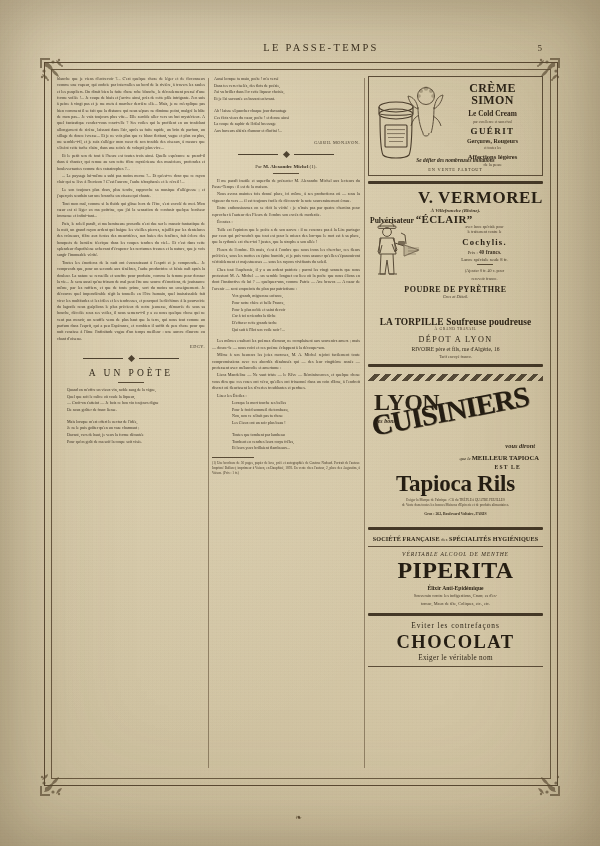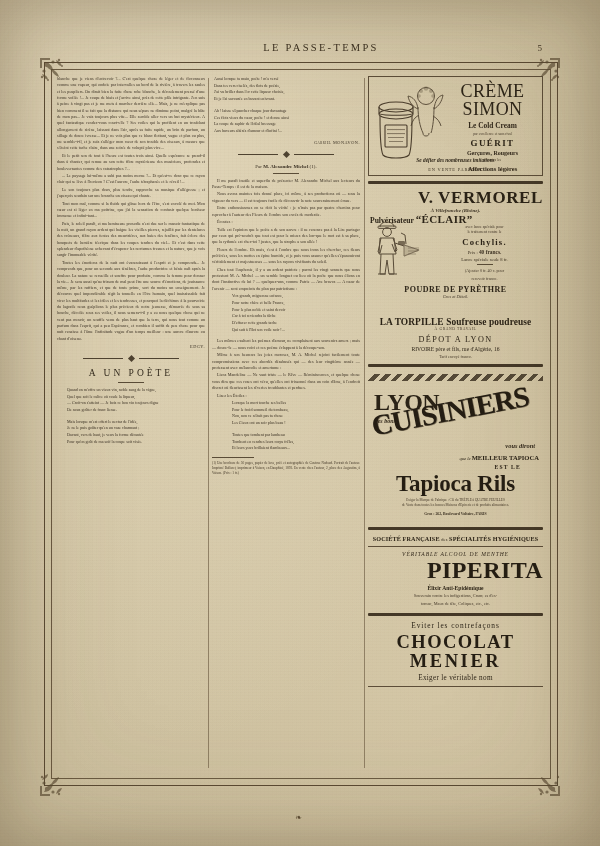--- a/index.html
+++ b/index.html
@@ -96,21 +96,21 @@
 
   
   .ad{position:relative;margin-bottom:5px;}
   .hr-thick{height:3px;background:#443827;margin:5px 0;border-radius:1px;}
   .hr-thin{height:1px;background:#5c4d38;margin:4px 0;}
 
   .cs-wrap{position:relative;height:98px;border:1px solid #5c4d38;overflow:hidden;}
   .cs-jar{position:absolute;left:5px;top:16px;width:44px;height:70px;}
   .cs-cherub{position:absolute;left:36px;top:8px;width:40px;height:52px;opacity:.85;}
   .cs-txt{position:absolute;left:78px;right:4px;top:5px;text-align:center;}
-  .cs-title{font-size:18px;font-weight:normal;letter-spacing:.4px;color:#2c2418;
+  .cs-title{font-size:12px;font-weight:bold;letter-spacing:.4px;color:#2c2418;
     font-family:"Liberation Serif",serif;line-height:1;}
   .cs-sub{font-size:7.4px;font-weight:bold;color:#33291c;margin-top:3px;}
   .cs-tiny{font-size:3.6px;color:#4a3d2c;margin-top:2px;filter:blur(.15px);}
   .cs-guerit{font-size:9px;font-weight:bold;letter-spacing:1.4px;color:#2c2418;margin-top:2px;}
   .cs-g2{font-size:6px;font-weight:bold;color:#33291c;margin-top:2px;}
   .cs-defier{position:absolute;left:4px;right:4px;bottom:12px;text-align:center;
     font-size:5.3px;font-style:italic;font-weight:bold;color:#2f2619;}
   .cs-vente{position:absolute;left:4px;right:4px;bottom:3px;text-align:center;
     font-size:4.4px;letter-spacing:.8px;color:#3a3022;}
 
@@ -161,21 +161,21 @@
     font-size:23px;font-weight:bold;color:#241d13;letter-spacing:-.2px;line-height:1;
     font-family:"Liberation Serif",serif;}
   .tap-f1{position:absolute;left:2px;right:2px;top:126px;text-align:center;
     font-size:3.4px;color:#463a2a;line-height:1.45;filter:blur(.15px);}
   .tap-f2{position:absolute;left:2px;right:2px;top:140px;text-align:center;
     font-size:3.8px;font-weight:bold;color:#3d3223;filter:blur(.12px);}
 
   .soc{text-align:center;font-size:6.2px;font-weight:bold;letter-spacing:.1px;color:#2c2418;}
   .soc i{font-size:4.4px;font-weight:normal;font-style:normal;}
   .pip-sub{text-align:center;font-size:5.6px;font-style:italic;letter-spacing:.9px;color:#33291c;margin-top:4px;}
-  .pip-name{text-align:right;font-size:24px;font-weight:bold;letter-spacing:.4px;
+  .pip-name{text-align:center;font-size:24px;font-weight:bold;letter-spacing:.4px;
     color:#241d13;line-height:1.05;margin-top:1px;}
   .pip-el{text-align:center;font-size:5.6px;font-weight:bold;color:#2f2619;margin-top:2px;}
   .pip-tx{text-align:center;font-size:4.3px;color:#45392a;line-height:1.45;margin-top:2px;filter:blur(.14px);}
 
   .ev{text-align:center;font-size:7.4px;letter-spacing:.9px;color:#2c2418;margin:4px 0 3px 0;}
   .choc{text-align:center;font-size:18.5px;font-weight:bold;letter-spacing:1.4px;
     color:#241d13;line-height:1.06;}
   .choc2{text-align:center;font-size:18.5px;font-weight:bold;letter-spacing:2.6px;
     color:#241d13;line-height:1.06;}
   .exig{text-align:center;font-size:7.2px;color:#2f2619;margin-top:2px;letter-spacing:.3px;}
@@ -510,21 +510,20 @@
         <div class="pip-el">Élixir Anti-Epidémique</div>
         <div class="pip-tx">Souverain contre les indigestions, Cram; es d'es-</div>
         <div class="pip-tx">tomac, Maux de tête, Coliques, etc., etc.</div>
       </div>
 
       <div class="hr-thick"></div>
 
       <div class="ad">
         <div class="ev">Eviter les contrefaçons</div>
         <div class="choc">CHOCOLAT</div>
-        <div class="choc2">MENIER</div>
         <div class="exig">Exiger le véritable nom</div>
         <div class="hr-thin" style="margin-top:4px"></div>
       </div>
 
     </div>
   </div>
 
   <div class="botorn">❧</div>
 
   <div class="grain"></div>

